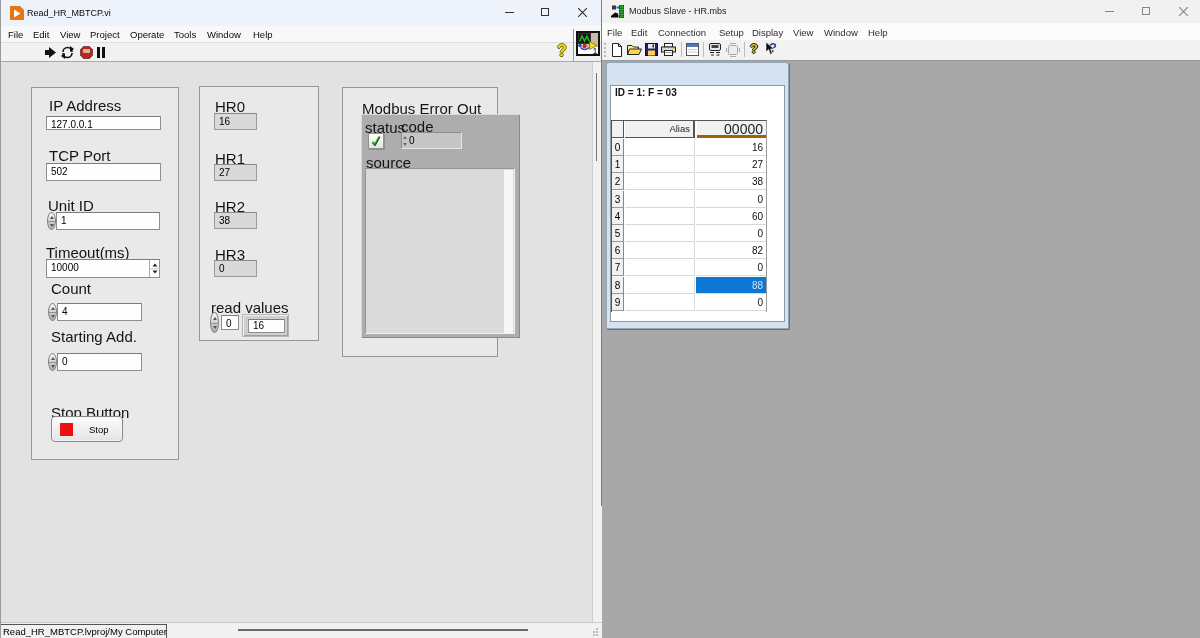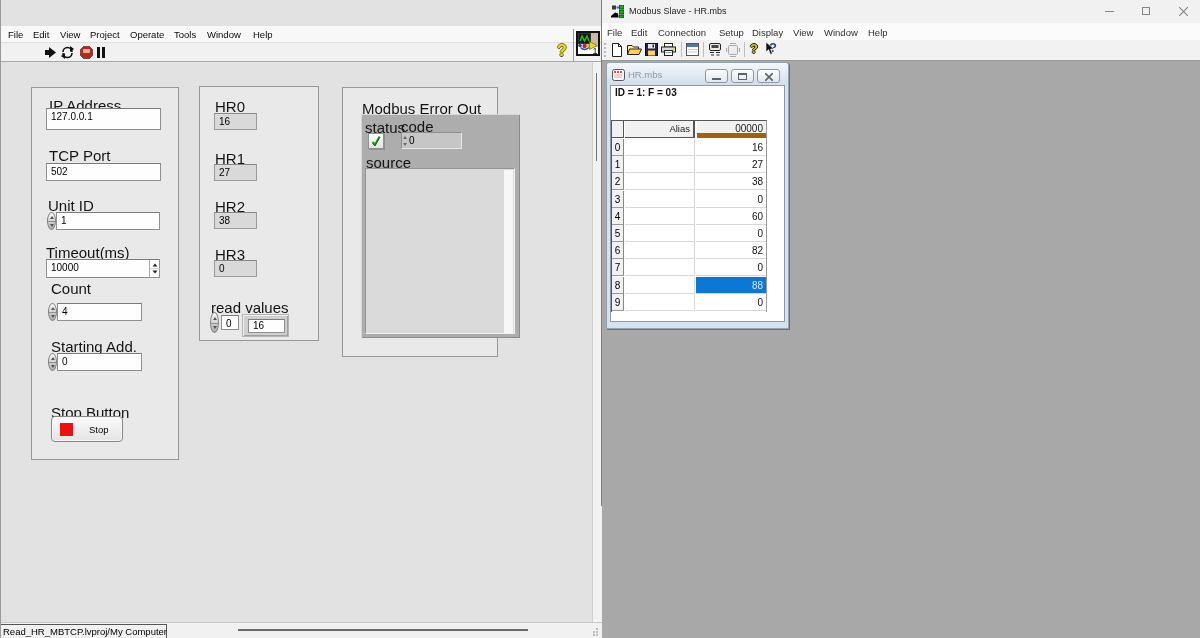--- a/index.html
+++ b/index.html
@@ -40,20 +40,33 @@
   #child { left:4px; top:1px; width:183px; height:267px; background:#d5e2ef; border:1px solid #93a5b5; border-radius:3px 3px 0 0; box-shadow:1px 1px 0 #6f6f6f; }
   #child-title { left:0px; top:0px; width:181px; height:22px; background:linear-gradient(#f2f7fb,#d2deea); border-radius:3px 3px 0 0; }
   .cbtn { position:absolute; top:6px; width:23px; height:14px; background:linear-gradient(#fcfdfe,#e3e7ec); border:1px solid #8d99a5; border-radius:3px; }
   #child-body { left:3px; top:22px; width:175px; height:237px; background:#fff; border:1px solid #8d99a5; }
 </style>
 </head>
 <body>
 <div id="stage">
 
   <div id="lw" class="abs">
+    <div id="lw-title" class="abs">
+      <svg id="lv-icon" class="abs" viewBox="0 0 14 14">
+        <path d="M0 0 H10 L14 4 V14 H0 Z" fill="#e87511"></path>
+        <path d="M4 3.5 L10.5 7.5 L4 11.5 Z" fill="#ffffff"></path>
+      </svg>
+      <span class="ttxt abs">Read_HR_MBTCP.vi</span>
+
+      <div class="abs" style="left:504px;top:12px;width:9px;height:1px;background:#333;"></div>
+      <div class="abs" style="left:540px;top:8px;width:8px;height:8px;border:1px solid #333;"></div>
+      <svg class="abs" style="left:577px;top:8px" width="9" height="9" viewBox="0 0 10 10">
+          <path d="M0 0 L10 10 M10 0 L0 10" stroke="#333" stroke-width="1.3"></path>
+        </svg>
+    </div>
     <div id="lw-menu" class="abs">
       <span style="left:7px">File</span>
       <span style="left:32px">Edit</span>
       <span style="left:59px">View</span>
       <span style="left:89px">Project</span>
       <span style="left:129px">Operate</span>
       <span style="left:173px">Tools</span>
       <span style="left:206px">Window</span>
       <span style="left:252px">Help</span>
     </div>
@@ -92,21 +105,21 @@
         <path d="M2.5 14.5 Q6.5 18.5 11 14.5" stroke="#2a4aa0" stroke-width="1.4" fill="none"></path>
         <path d="M11.5 8.5 L19 12.5 L11.5 16.5 Z" fill="#e8df1c" stroke="#807000" stroke-width="0.8"></path>
         <text x="14.5" y="20.5" font-size="9" fill="#111" font-family="Liberation Sans">1</text>
       </svg>
     </div>
 
     <div id="lw-panel" class="abs">
 
       <div class="abs gbox" style="left:30px;top:25px;width:148px;height:373px;">
         <span class="lbl" style="left:17px;top:9px">IP Address</span>
-        <div class="tfield" style="left:14px;top:20px;width:115px;height:22px;">127.0.0.1</div>
+        <div class="tfield" style="left:14px;top:28px;width:115px;height:14px;">127.0.0.1</div>
         <span class="lbl" style="left:17px;top:59px">TCP Port</span>
         <div class="tfield" style="left:14px;top:75px;width:115px;height:18px;">502</div>
         <span class="lbl" style="left:16px;top:109px">Unit ID</span>
         <div class="spin" style="left:15px;top:124px;height:18px;">
             <div class="mid"></div>
             <div class="up" style="top:3px"></div>
             <div class="dn" style="top:11px"></div>
           </div>
         <div class="tfield" style="left:24px;top:124px;width:104px;height:18px;">1</div>
         <span class="lbl" style="left:14px;top:156px">Timeout(ms)</span>
@@ -118,21 +131,21 @@
               <rect x="0" y="8.2" width="10" height="1" fill="#c9c9c9"></rect>
             </svg>
         </div>
         <span class="lbl" style="left:19px;top:192px">Count</span>
         <div class="spin" style="left:16px;top:215px;height:18px;">
             <div class="mid"></div>
             <div class="up" style="top:3px"></div>
             <div class="dn" style="top:11px"></div>
           </div>
         <div class="tfield" style="left:25px;top:215px;width:85px;height:18px;">4</div>
-        <span class="lbl" style="left:19px;top:250px">Starting Add.</span>
+        <span class="lbl" style="left:19px;top:240px">Starting Add.</span>
         <div class="spin" style="left:16px;top:265px;height:18px;">
             <div class="mid"></div>
             <div class="up" style="top:3px"></div>
             <div class="dn" style="top:11px"></div>
           </div>
         <div class="tfield" style="left:25px;top:265px;width:85px;height:18px;">0</div>
         <span class="lbl" style="left:19px;top:316px">Stop Button</span>
         <div class="abs" style="left:19px;top:328px;width:72px;height:26px;border:1px solid #888;border-radius:4px;background:linear-gradient(#fbfbfb,#e4e4e4);box-shadow:inset 0 0 0 1px #f5f5f5;">
           <div class="abs" style="left:8px;top:6px;width:13px;height:13px;background:#ee1010;"></div>
           <span class="abs" style="left:37px;top:7px;font-size:9.5px;">Stop</span>
@@ -286,47 +299,28 @@
       <div class="abs" style="left:148px;top:1px;font-size:13px;font-weight:bold;color:#d8c70e;text-shadow:-1px 0 0 #222,1px 0 0 #222,0 -1px 0 #222,0 1px 0 #222;">?</div>
 
       <div class="abs" style="left:167px;top:0px;font-size:13px;font-weight:bold;color:#2c3f8f;">?</div>
       <svg class="abs" style="left:163px;top:2px" width="10" height="14" viewBox="0 0 10 14">
         <path d="M1 0 L1 10 L3.6 7.6 L5.4 12.4 L7.4 11.6 L5.6 7 L9 7 Z" fill="#111" stroke="#fff" stroke-width="0.6"></path>
       </svg>
     </div>
 
     <div class="abs" style="left:0;top:61px;width:598px;height:561px;background:#a8a8a8;">
       <div id="child" class="abs">
-        <div id="child-title" class="abs">
-          <svg class="abs" style="left:5px;top:5px" width="13" height="14" viewBox="0 0 13 14">
-            <rect x="0.5" y="1.5" width="12" height="11" rx="2" fill="#fff" stroke="#555"></rect>
-            <path d="M2 3 h2 v2 h-2 z M5 3 h2 v2 h-2 z M8 3 h2 v2 h-2 z" fill="#e05038"></path>
-            <path d="M2 7 h8 M2 9 h8" stroke="#e8a9a2"></path>
-          </svg>
-          <span class="abs" style="left:21px;top:6px;font-size:9.5px;color:#8d9aa7;">HR.mbs</span>
-          <div class="cbtn" style="left:98px;">
-              <div class="abs" style="left:6px;top:8px;width:9px;height:2px;background:#5a646e;"></div>
-            </div>
-          <div class="cbtn" style="left:124px;">
-              <div class="abs" style="left:6px;top:3px;width:9px;height:7px;border:1px solid #5a646e;border-top-width:2px;"></div>
-            </div>
-          <div class="cbtn" style="left:150px;">
-            <svg style="position:absolute;left:7px;top:3px" width="8" height="8" viewBox="0 0 8 8">
-                <path d="M0 0 L8 8 M8 0 L0 8" stroke="#5a646e" stroke-width="1.6"></path>
-              </svg>
-          </div>
-        </div>
         <div id="child-body" class="abs">
           <div class="abs" style="left:4px;top:1px;font-size:10px;font-weight:bold;color:#111;">ID = 1: F = 03</div>
 
           <div class="abs" style="left:0px;top:34px;width:156px;height:192px;border-top:1px solid #555;border-left:1px solid #555;border-right:1px solid #9a9a9a;">
 
             <div class="abs" style="left:0;top:0;width:12px;height:17px;background:#f1f1f1;border-right:1px solid #555;border-bottom:1px solid #555;"></div>
             <div class="abs" style="left:13px;top:0;width:70px;height:17px;background:#f1f1f1;border-right:2px solid #555;border-bottom:1px solid #555;text-align:right;line-height:16px;padding-right:3px;color:#222;font-size:9.5px;">Alias</div>
-            <div class="abs" style="left:85px;top:0;width:69px;height:17px;background:#f1f1f1;border-bottom:5px solid #a16207;text-align:right;line-height:16px;padding-right:3px;color:#222;font-size:10px;">00000</div>
+            <div class="abs" style="left:85px;top:0;width:69px;height:17px;background:#f1f1f1;border-bottom:3px solid #a16207;text-align:right;line-height:16px;padding-right:3px;color:#222;font-size:14px;">00000</div>
 
             <div id="rows" class="abs" style="left:0;top:18px;width:155px;">
             <div class="abs" style="left:0;top:0.0px;width:12px;height:17px;background:#f1f1f1;border-right:1px solid #888;border-bottom:1px solid #9a9a9a;text-align:center;line-height:17px;font-size:10px;">0</div>
             <div class="abs" style="left:13px;top:0.0px;width:70px;height:17px;background:#fff;border-right:1px solid #d8d8d8;border-bottom:1px solid #d8d8d8;"></div>
             <div class="abs" style="left:84px;top:0.0px;width:70px;height:17px;background:#fff;border-bottom:1px solid #d8d8d8;text-align:right;line-height:17px;padding-right:3px;font-size:10px;color:#111;">16</div>
             <div class="abs" style="left:0;top:17.2px;width:12px;height:17px;background:#f1f1f1;border-right:1px solid #888;border-bottom:1px solid #9a9a9a;text-align:center;line-height:17px;font-size:10px;">1</div>
             <div class="abs" style="left:13px;top:17.2px;width:70px;height:17px;background:#fff;border-right:1px solid #d8d8d8;border-bottom:1px solid #d8d8d8;"></div>
             <div class="abs" style="left:84px;top:17.2px;width:70px;height:17px;background:#fff;border-bottom:1px solid #d8d8d8;text-align:right;line-height:17px;padding-right:3px;font-size:10px;color:#111;">27</div>
             <div class="abs" style="left:0;top:34.4px;width:12px;height:17px;background:#f1f1f1;border-right:1px solid #888;border-bottom:1px solid #9a9a9a;text-align:center;line-height:17px;font-size:10px;">2</div>
             <div class="abs" style="left:13px;top:34.4px;width:70px;height:17px;background:#fff;border-right:1px solid #d8d8d8;border-bottom:1px solid #d8d8d8;"></div>

